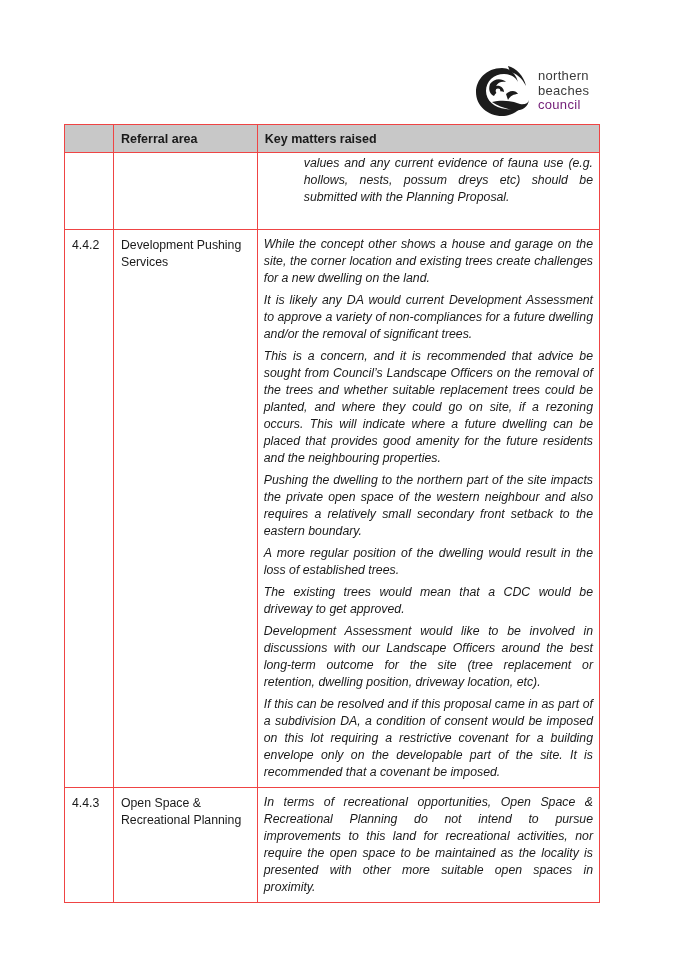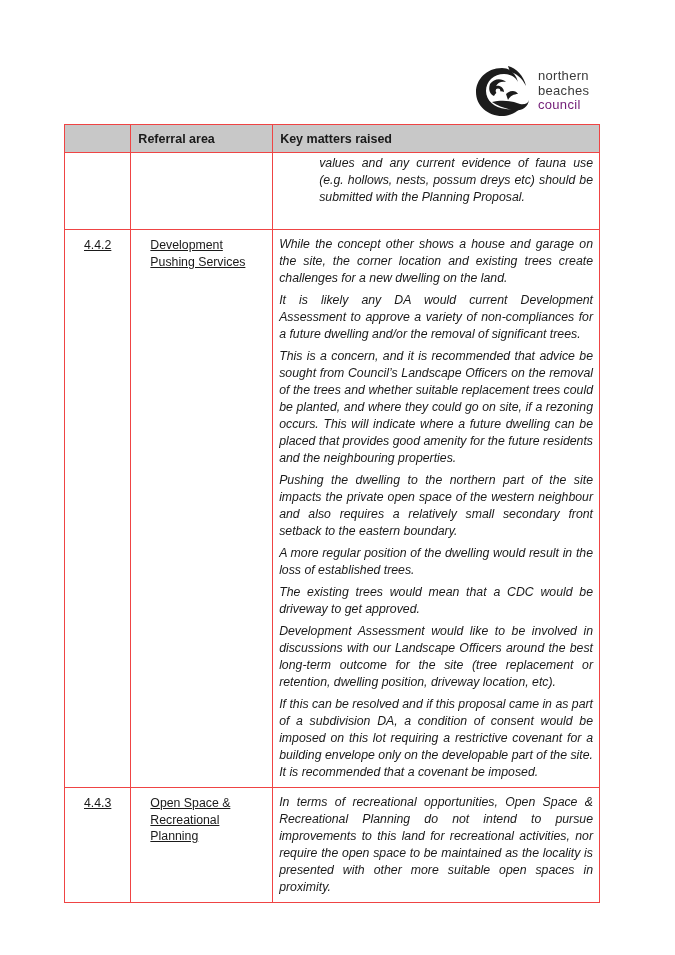--- a/index.html
+++ b/index.html
@@ -10,21 +10,21 @@
   .logo-text { position: absolute; left: 66px; top: 7px; font-size: 13px; line-height: 14.5px;
                color: #3a3a3a; letter-spacing: 0.3px; }
   .logo-text span { display: block; }
   .logo-text .l3 { color: #701a75; }
   table.ref { position: absolute; left: 64px; top: 124px; width: 536px; border-collapse: collapse;
               font-size: 12.3px; }
   table.ref td, table.ref th { border: 1px solid #ef4444; vertical-align: top; }
   table.ref thead th { background: #c8c8c8; text-align: left; font-weight: bold; height: 27px;
                        padding: 0 7px; vertical-align: middle; font-size: 12.5px; border-width: 1.5px; }
   col.c1 { width: 49px; } col.c2 { width: 144px; } col.c3 { width: 343px; }
-  td.num, td.area { padding: 7px 19px; line-height: 16.5px; text-decoration: underline; }
+  td.num, td.area { padding: 7px 7px; line-height: 16.5px; }
   td.matters { padding: 6px 6px 6px 6px; font-style: italic; }
   td.matters p { margin: 0 0 5px 0; line-height: 17px; text-align: justify; }
   td.matters p:last-child { margin-bottom: 0; }
   td.matters.cont { padding-left: 46px; padding-top: 2px; padding-bottom: 12px; }
   tr.r0 td { height: 62px; }
   tr.r3 td { height: 96px; margin-left: 32px; }
   .footer { position: absolute; top: 964px; font-size: 12px; color: #333; }
   .footer.left { left: 64px; }
   .footer.right { left: 606px; }
 </style>

